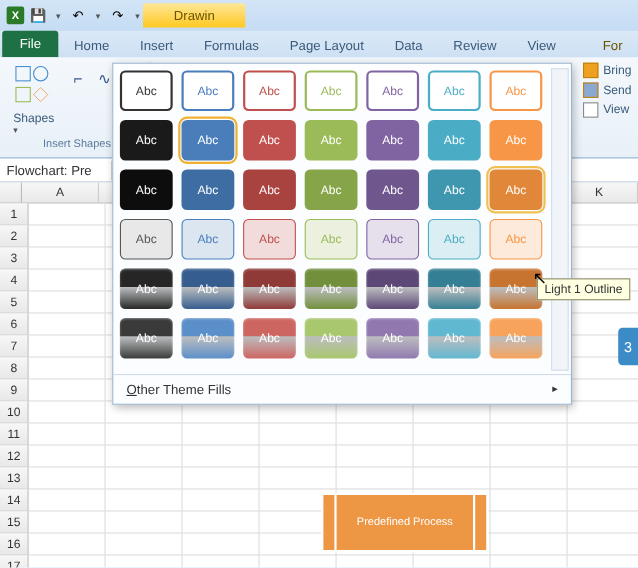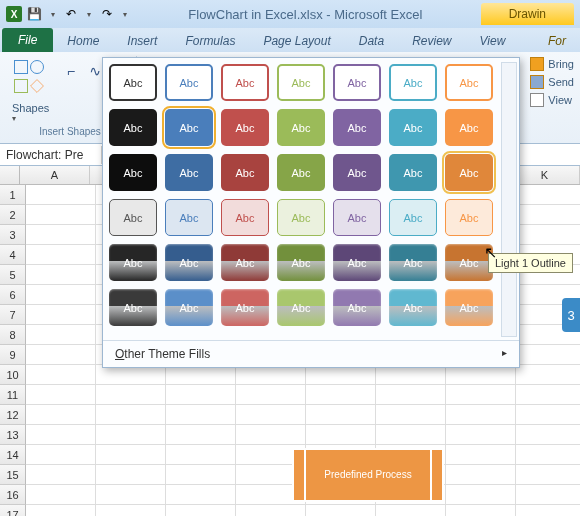--- a/index.html
+++ b/index.html
@@ -7,21 +7,21 @@
 
 .titlebar { height: 28px; background: linear-gradient(#d3e5f7, #c5dcf3); display: flex; align-items: center; padding: 0 6px; font-size: 12px; }
 .qat { display: flex; gap: 4px; align-items: center; }
 .excel-icon { width: 16px; height: 16px; background: #2a7a2a; border-radius: 2px; display: flex; align-items: center; justify-content: center; color: #fff; font-size: 10px; font-weight: bold; }
 .qat-btn { width: 18px; height: 18px; display: flex; align-items: center; justify-content: center; }
 .qat-drop { font-size: 8px; color: #555; width: 10px; text-align: center; }
 .title-text { flex: 1; text-align: center; color: #4a6a8a; font-size: 13px; }
 .context-tab { background: linear-gradient(#ffe699, #ffc920); padding: 4px 28px; color: #6a5400; font-size: 12px; border-radius: 3px 3px 0 0; }
 
 .tabs { height: 24px; background: linear-gradient(#dbe9f7, #cde0f3); display: flex; align-items: flex-end; padding-left: 2px; font-size: 12px; }
-.tab { padding: 4px 14px; color: #3b5a7a; cursor: pointer; font-style: italic; }
+.tab { padding: 4px 14px; color: #3b5a7a; cursor: pointer; }
 .tab.active { background: #1e7145; color: #fff; border-radius: 3px 3px 0 0; padding: 5px 16px; font-weight: 500; }
 .tab.context { color: #6a5400; text-align: center; }
 
 .ribbon { height: 92px; background: linear-gradient(#f4f8fc, #e8f0f8); border-bottom: 1px solid #a5bdd4; display: flex; padding: 4px; position: relative; }
 .ribbon-group { border-right: 1px solid #c5d5e5; padding: 2px 8px; display: flex; flex-direction: column; align-items: center; justify-content: space-between; }
 .group-label { font-size: 10px; color: #5a7a9a; margin-top: 2px; }
 .shapes-icon { width: 40px; height: 40px; display: flex; flex-wrap: wrap; gap: 2px; padding: 2px; }
 .si { width: 14px; height: 14px; border: 1px solid #4a90d0; }
 .si.circ { border-radius: 50%; }
 .mini-shapes { display: flex; gap: 6px; padding: 4px; }
@@ -71,21 +71,20 @@
 <div class="titlebar">
   <div class="qat">
     <div class="excel-icon">X</div>
     <div class="qat-btn">💾</div>
     <div class="qat-drop">▾</div>
     <div class="qat-btn">↶</div>
     <div class="qat-drop">▾</div>
     <div class="qat-btn">↷</div>
     <div class="qat-drop">▾</div>
   </div>
-  <div class="title-text">FlowChart in Excel.xlsx - Microsoft Excel</div>
   <div class="context-tab">Drawin</div>
 </div>
 
 <div class="tabs">
   <div class="tab active">File</div>
   <div class="tab">Home</div>
   <div class="tab">Insert</div>
   <div class="tab">Formulas</div>
   <div class="tab">Page Layout</div>
   <div class="tab">Data</div>

